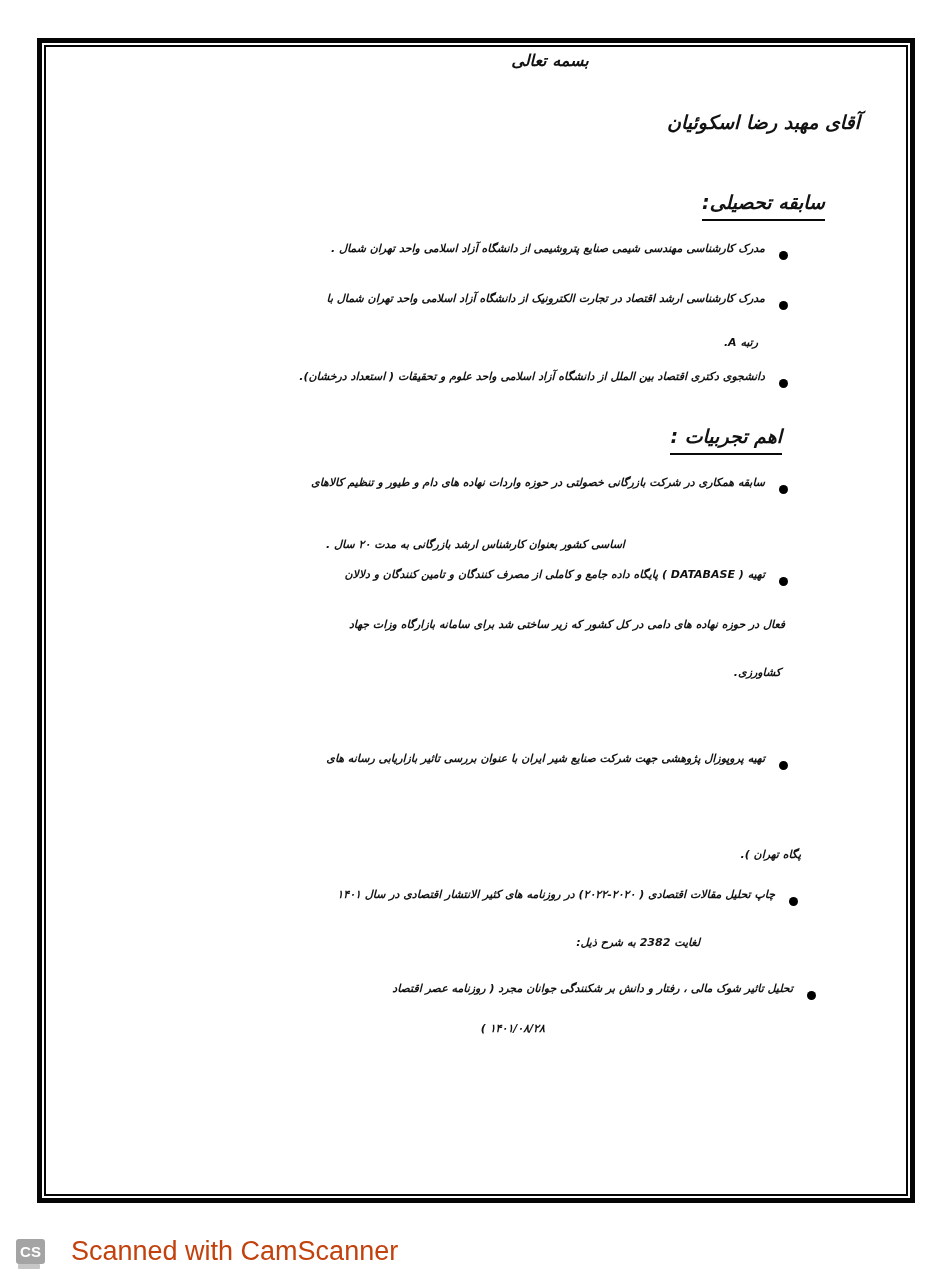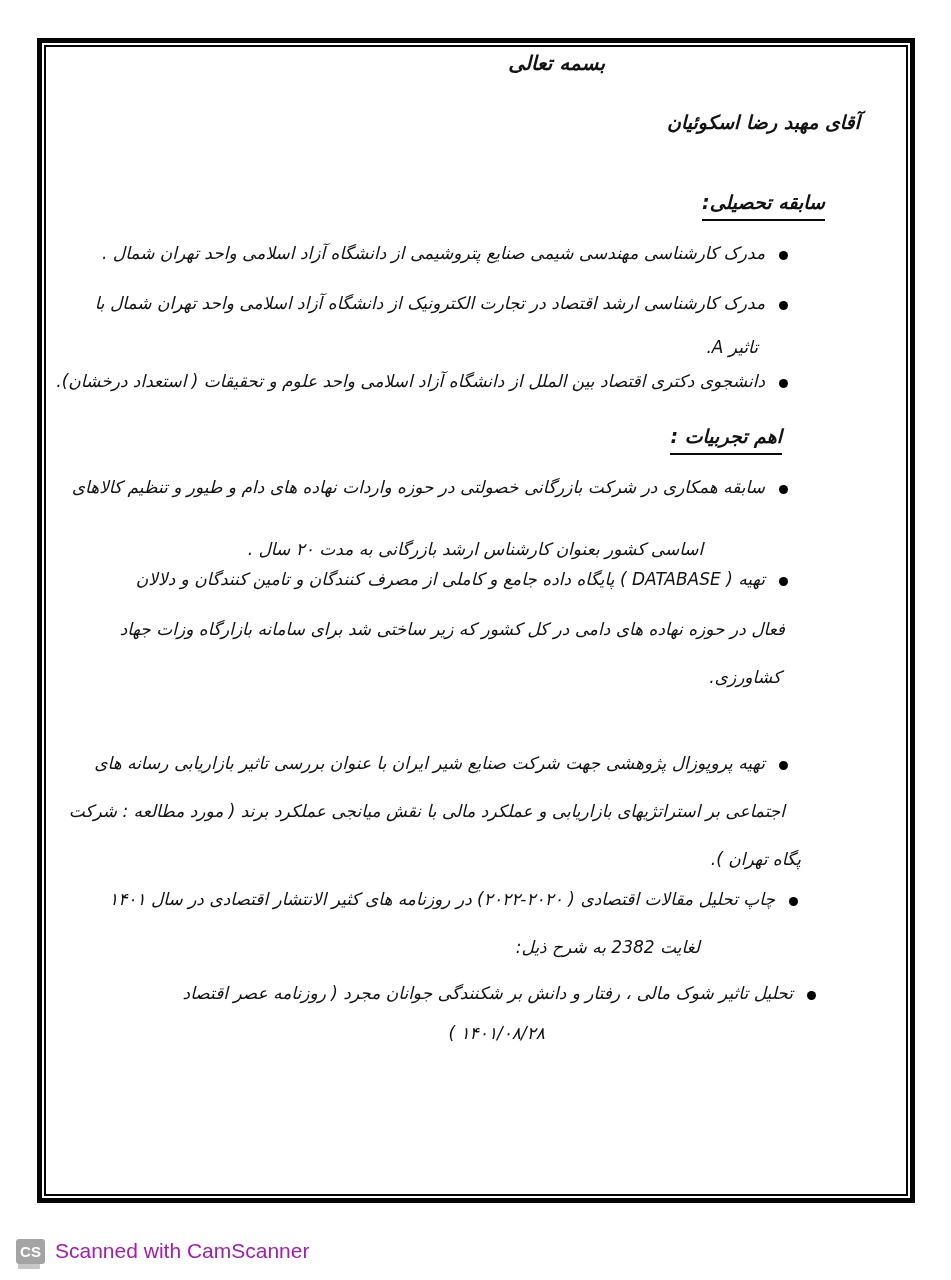--- a/index.html
+++ b/index.html
@@ -3,72 +3,71 @@
 <meta charset="utf-8">
 <style>
   html,body{margin:0;padding:0;background:#ffffff;}
   .page{position:relative;width:951px;height:1280px;background:#ffffff;overflow:hidden;
         font-family:"DejaVu Sans",sans-serif;}
   
   .frame{position:absolute;left:37px;top:38px;width:868px;height:1155px;border:5px solid #050505;}
   .frame-inner{position:absolute;inset:2px;border:2px solid #050505;}
   
   .ln{position:absolute;right:186px;direction:rtl;white-space:nowrap;
-      font-style:italic;font-size:17px;line-height:1.35;color:#121212;
-      font-family:"DejaVu Sans",sans-serif;}
+      font-style:italic;font-size:11px;line-height:1.35;color:#121212;
+      font-family:"DejaVu Sans",sans-serif;font-weight:bold;}
   
   .b::before{content:"";position:absolute;right:-23px;top:9px;width:9px;height:9px;
              background:#000;border-radius:50%;}
-  .bism{font-weight:bold;font-size:20px;left:495px;right:auto;width:110px;text-align:right;}
+  .bism{font-weight:bold;font-size:16px;left:495px;right:auto;width:110px;text-align:center;}
   .name{font-weight:bold;font-size:19px;right:91px;}
   .hdr{font-weight:bold;font-size:19px;border-bottom:2.5px solid #0a0a0a;padding-bottom:3px;}
   .hdr1{right:126px;margin-left:23px;}
   .hdr2{right:169px;}
   .center{left:37px;right:37px;text-align:center;white-space:nowrap;margin-top:16px;}
   
   .wm{position:absolute;left:16px;top:1236px;height:30px;display:flex;align-items:center;}
   .cs-box{position:relative;width:29px;height:25px;background:#a4a4a4;border-radius:3px;
           display:flex;align-items:center;justify-content:center;
           color:#ffffff;font-weight:bold;font-size:15px;font-style:normal;
           font-family:"Liberation Sans",sans-serif;}
   .cs-box::after{content:"";position:absolute;left:2px;bottom:-5px;width:22px;height:5px;
                  background:#c6c6c6;border-radius:1px;}
-  .wm-text{margin-left:10px;color:#a21caf;font-size:21px;font-family:"Liberation Sans",sans-serif;}
+  .wm-text{margin-left:26px;color:#c2410c;font-size:27px;font-family:"Liberation Sans",sans-serif;}
 </style>
 </head>
 <body>
 
 <div class="page">
 
   <div class="frame">
     <div class="frame-inner"></div>
   </div>
 
   <div class="ln bism" style="top:50px">بسمه تعالی</div>
   <div class="ln name" style="top:110px">آقای مهبد رضا اسکوئیان</div>
 
   <div class="ln hdr hdr1" style="top:190px">سابقه تحصیلی:</div>
 
   <div class="ln b" style="top:242px">مدرک کارشناسی مهندسی شیمی صنایع پتروشیمی از دانشگاه آزاد اسلامی واحد تهران شمال .</div>
   <div class="ln b" style="top:292px">مدرک کارشناسی ارشد اقتصاد در تجارت الکترونیک از دانشگاه آزاد اسلامی واحد تهران شمال با</div>
-  <div class="ln" style="top:336px;right:193px">تاثیر A.</div>
+  <div class="ln" style="top:336px;right:193px">رتبه A.</div>
   <div class="ln b" style="top:370px">دانشجوی دکتری اقتصاد بین الملل از دانشگاه آزاد اسلامی واحد علوم و تحقیقات ( استعداد درخشان).</div>
 
   <div class="ln hdr hdr2" style="top:424px">اهم تجربیات :</div>
 
   <div class="ln b" style="top:476px">سابقه همکاری در شرکت بازرگانی خصولتی در حوزه واردات نهاده های دام و طیور و تنظیم کالاهای</div>
   <div class="ln center" style="top:522px">اساسی کشور بعنوان کارشناس ارشد بازرگانی به مدت ۲۰ سال .</div>
 
   <div class="ln b" style="top:568px">تهیه ( DATABASE ) پایگاه داده جامع و کاملی از مصرف کنندگان و تامین کنندگان و دلالان</div>
   <div class="ln" style="top:618px;right:166px">فعال در حوزه نهاده های دامی در کل کشور که زیر ساختی شد برای سامانه بازارگاه وزات جهاد</div>
   <div class="ln" style="top:666px;right:170px">کشاورزی.</div>
 
 
   <div class="ln b" style="top:752px">تهیه پروپوزال پژوهشی جهت شرکت صنایع شیر ایران با عنوان بررسی تاثیر بازاریابی رسانه های</div>
-  <div class="ln" style="top:800px;right:166px">اجتماعی بر استراتژیهای بازاریابی و عملکرد مالی با نقش میانجی عملکرد برند ( مورد مطالعه : شرکت</div>
   <div class="ln" style="top:848px;right:150px">پگاه تهران ).</div>
 
   <div class="ln b" style="top:888px;right:176px">چاپ تحلیل مقالات اقتصادی ( ۲۰۲۰-۲۰۲۲) در روزنامه های کثیر الانتشار اقتصادی در سال ۱۴۰۱</div>
   <div class="ln" style="top:936px;right:251px">لغایت 2382 به شرح ذیل:</div>
 
   <div class="ln b" style="top:982px;right:158px">تحلیل تاثیر شوک مالی ، رفتار و دانش بر شکنندگی جوانان مجرد ( روزنامه عصر اقتصاد</div>
   <div class="ln" style="top:1022px;right:406px">۱۴۰۱/۰۸/۲۸ )</div>
 
   <div class="wm">
     <div class="cs-box">CS</div>

